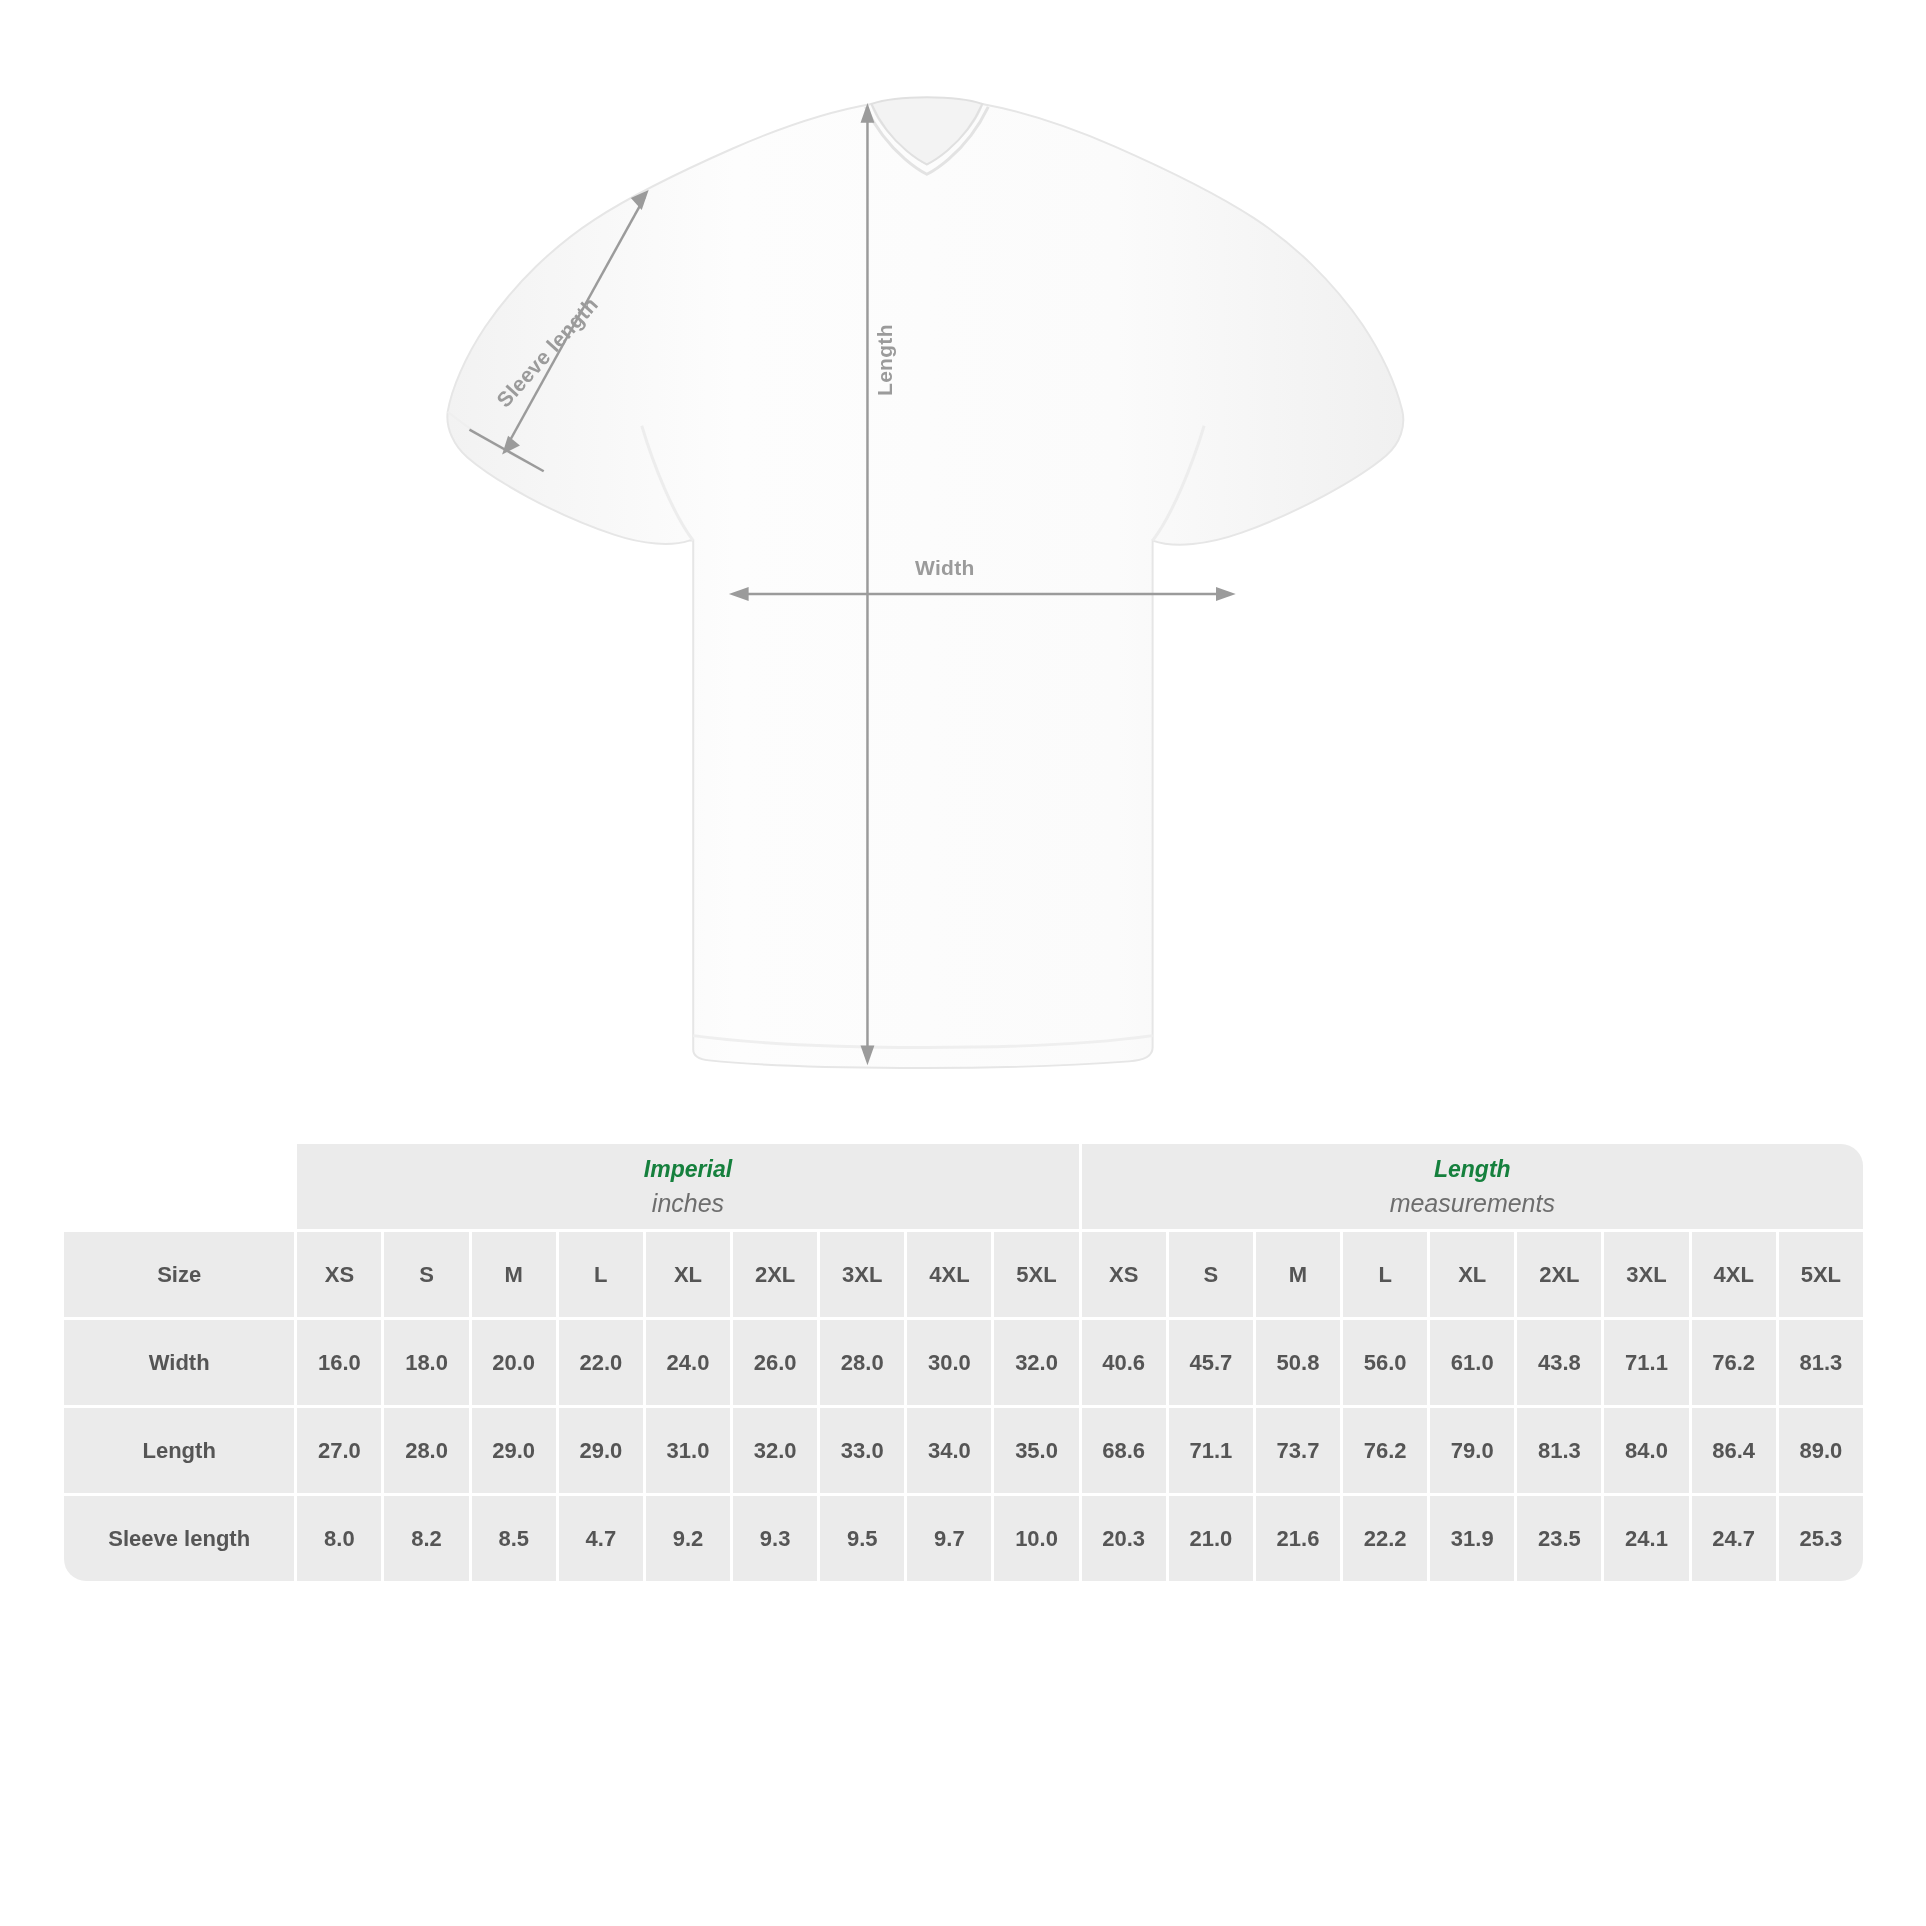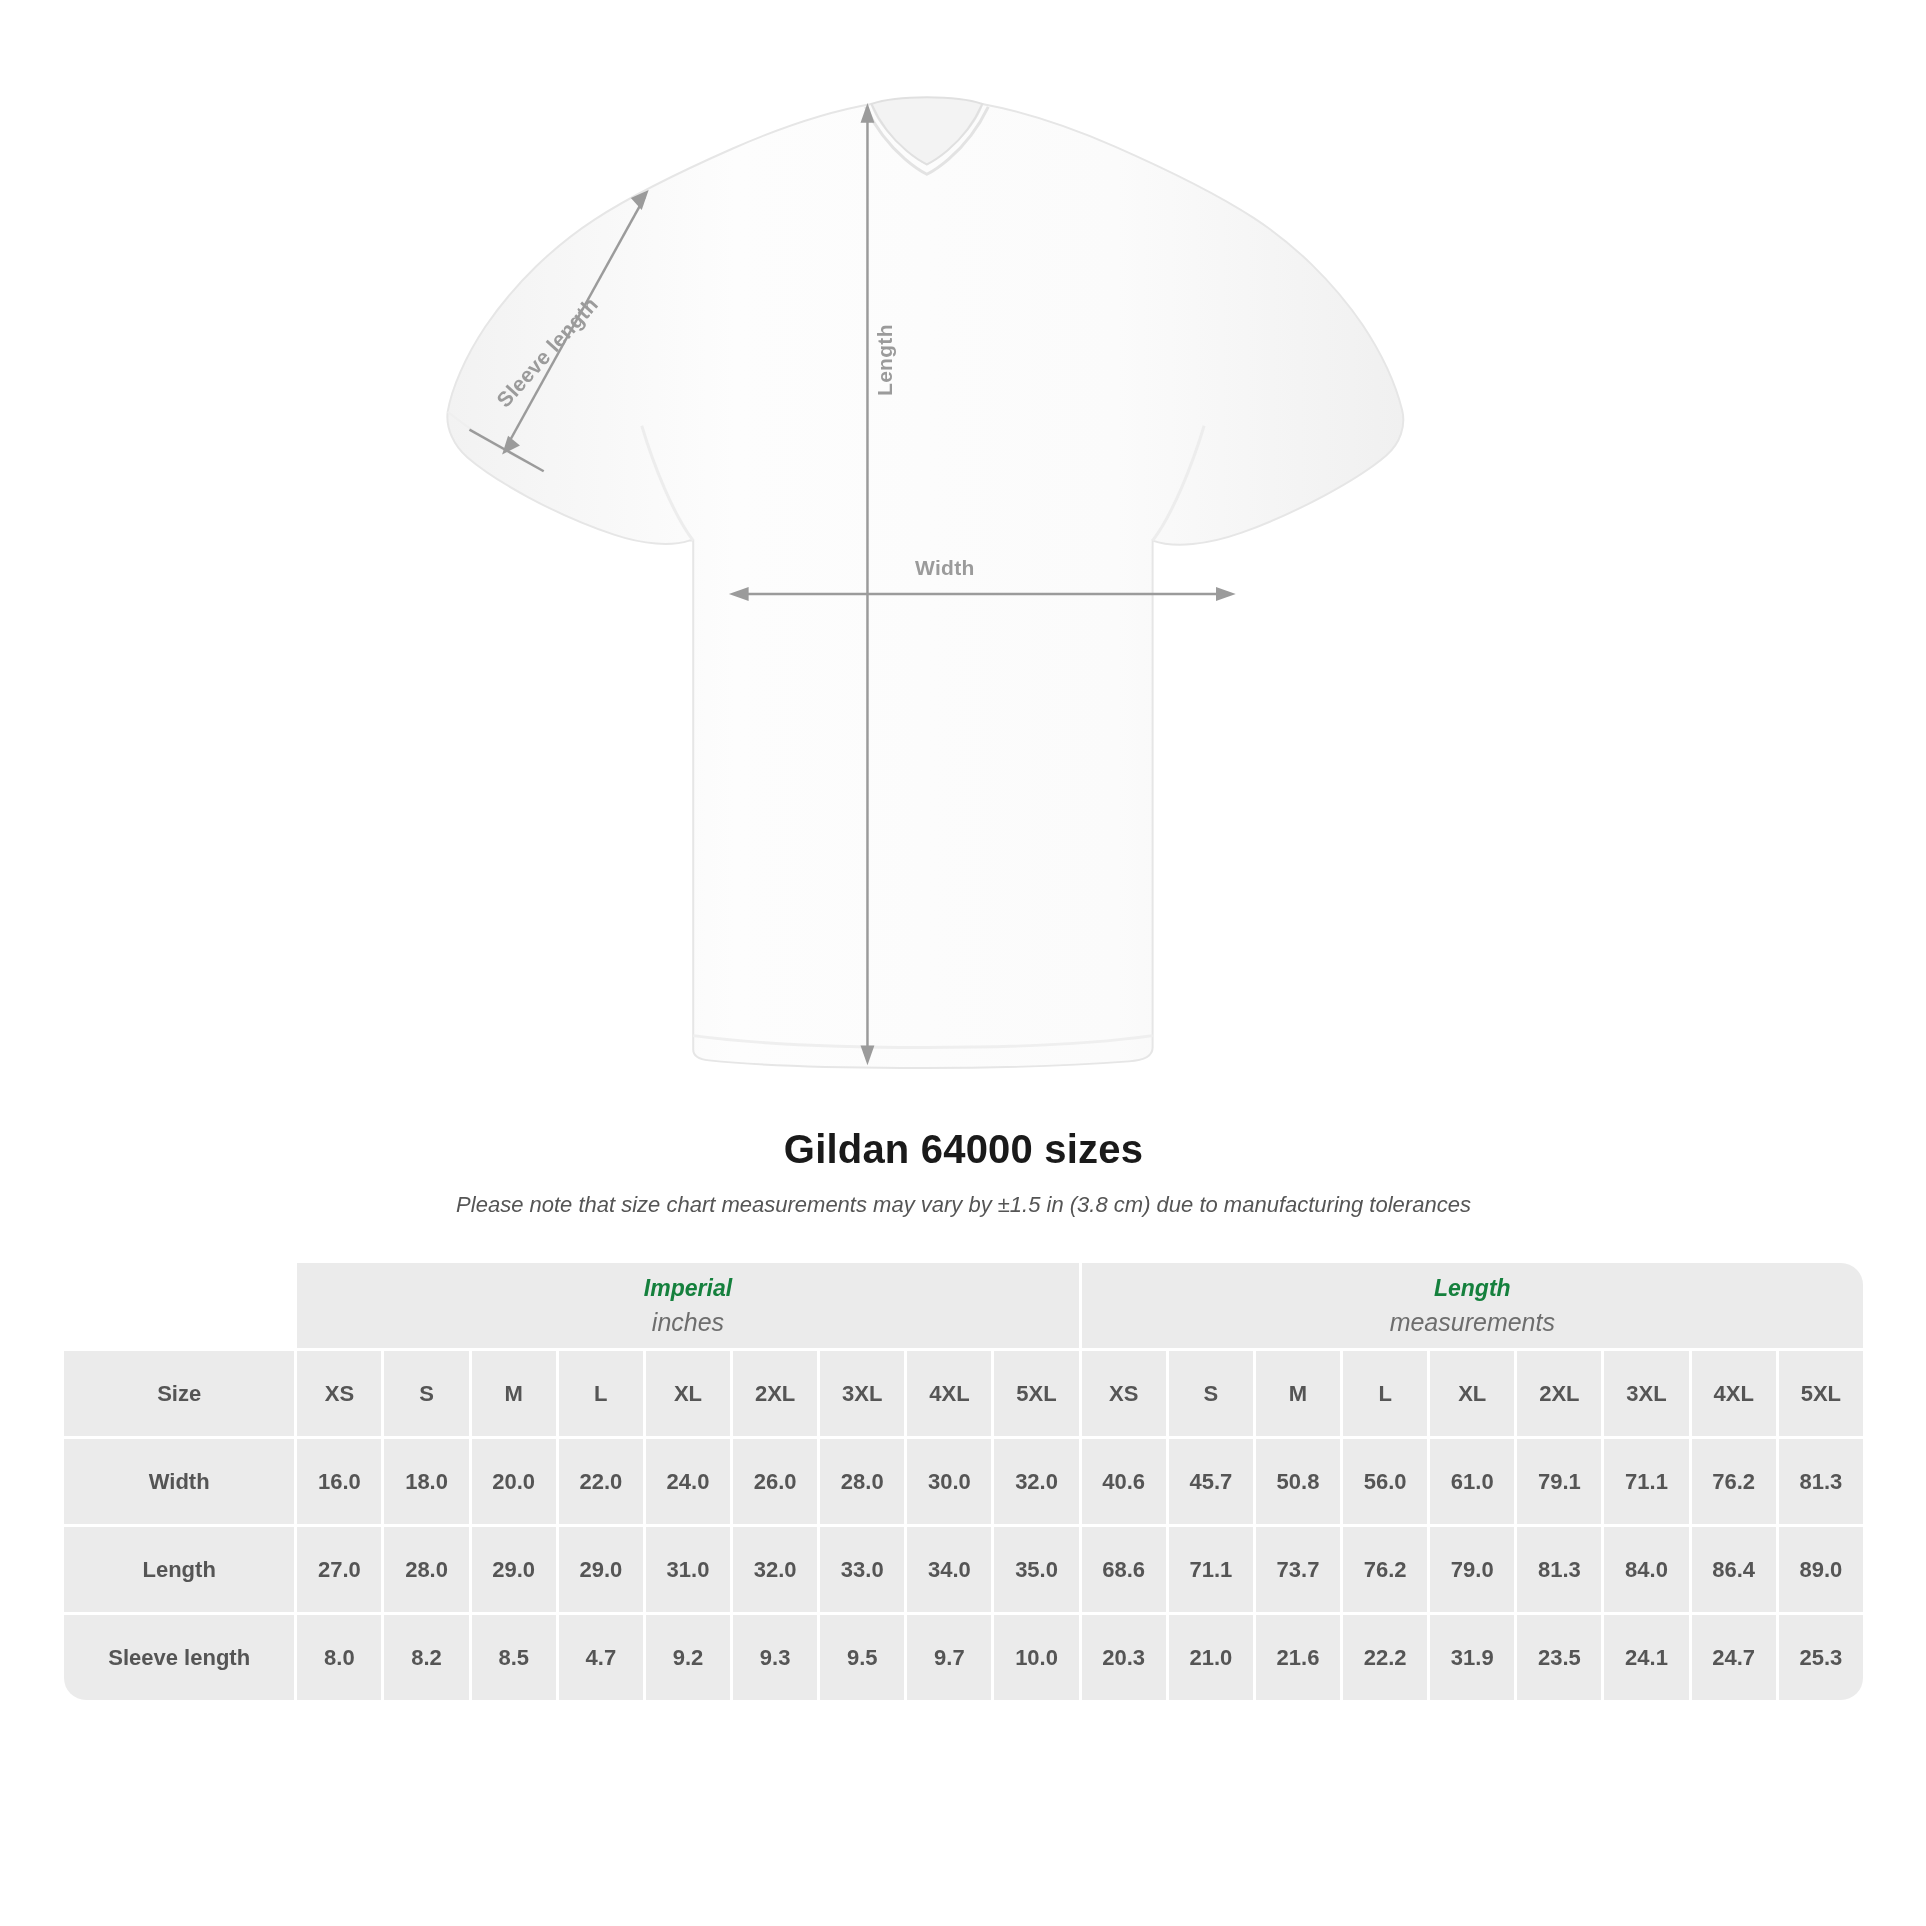--- a/index.html
+++ b/index.html
@@ -205,24 +205,20 @@
       <polygon points="655,192 637,200 648,212" fill="#9b9b9b"></polygon>
       <polygon points="507,459 513,440 525,450" fill="#9b9b9b"></polygon>
       <line x1="474" y1="434" x2="549" y2="476" stroke="#9b9b9b" stroke-width="2.5"></line>
     </svg>
 
     <div class="dim-label label-width">Width</div>
     <div class="dim-label label-length">Length</div>
     <div class="dim-label label-sleeve">Sleeve length</div>
   </div>
 
-  <div class="title-block">
-    <div class="chart-title">Gildan 64000 sizes</div>
-    <div class="chart-note">Please note that size chart measurements may vary by ±1.5 in (3.8 cm) due to manufacturing tolerances</div>
-  </div>
 
   <div class="table-wrap">
     <table class="size-table">
       <colgroup id="table-colgroup">
           <col style="width: 13.2%;">
           <col style="width: 4.82222%;">
           <col style="width: 4.82222%;">
           <col style="width: 4.82222%;">
           <col style="width: 4.82222%;">
           <col style="width: 4.82222%;">
@@ -282,21 +278,21 @@
             <td class="val">24.0</td>
             <td class="val">26.0</td>
             <td class="val">28.0</td>
             <td class="val">30.0</td>
             <td class="val">32.0</td>
             <td class="val">40.6</td>
             <td class="val">45.7</td>
             <td class="val">50.8</td>
             <td class="val">56.0</td>
             <td class="val">61.0</td>
-            <td class="val">79.1</td>
+            <td class="val">43.8</td>
             <td class="val">71.1</td>
             <td class="val">76.2</td>
             <td class="val">81.3</td>
           </tr>
           <tr>
             <td class="row-label">Length</td>
             <td class="val">27.0</td>
             <td class="val">28.0</td>
             <td class="val">29.0</td>
             <td class="val">29.0</td>

